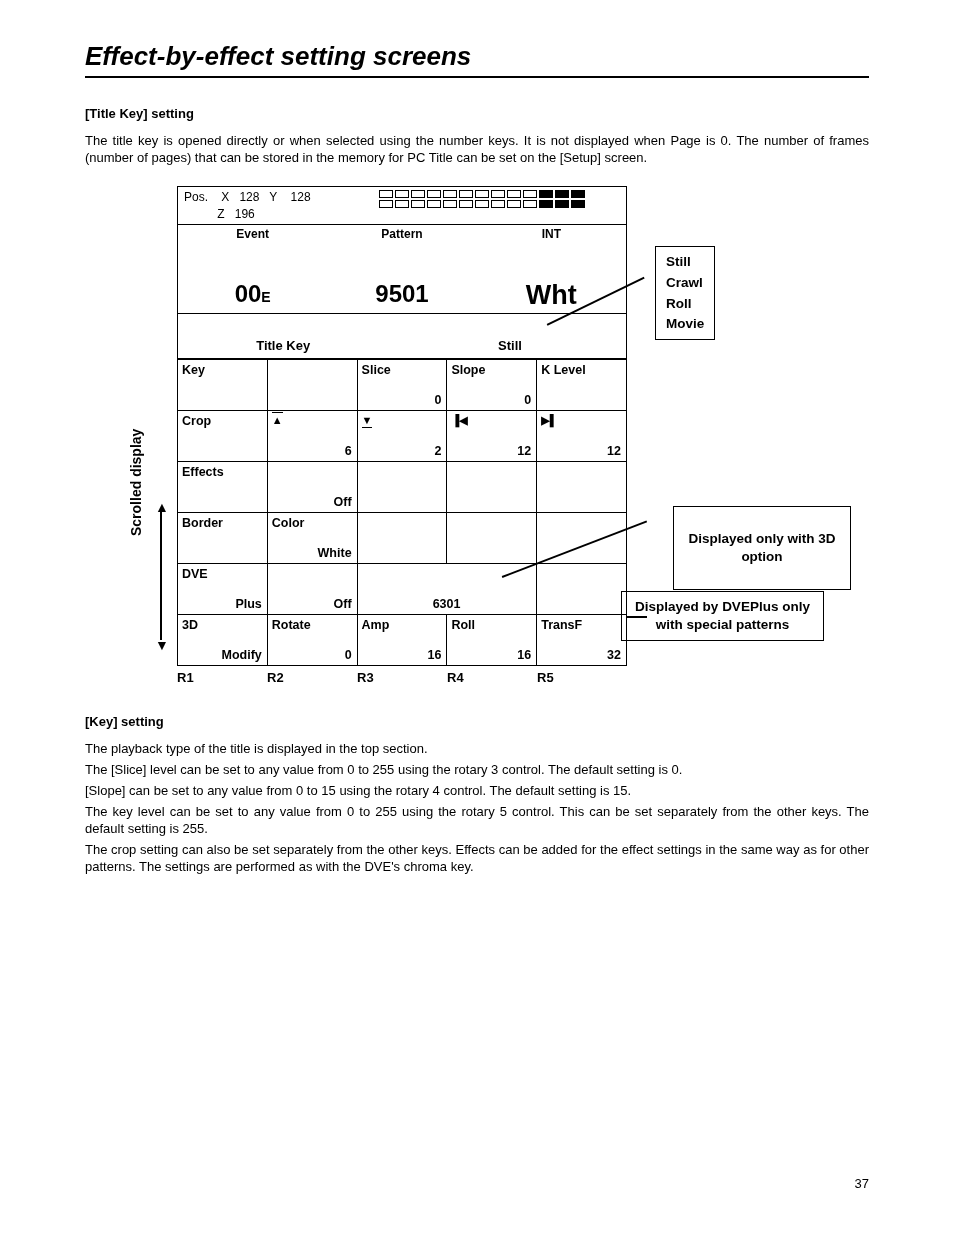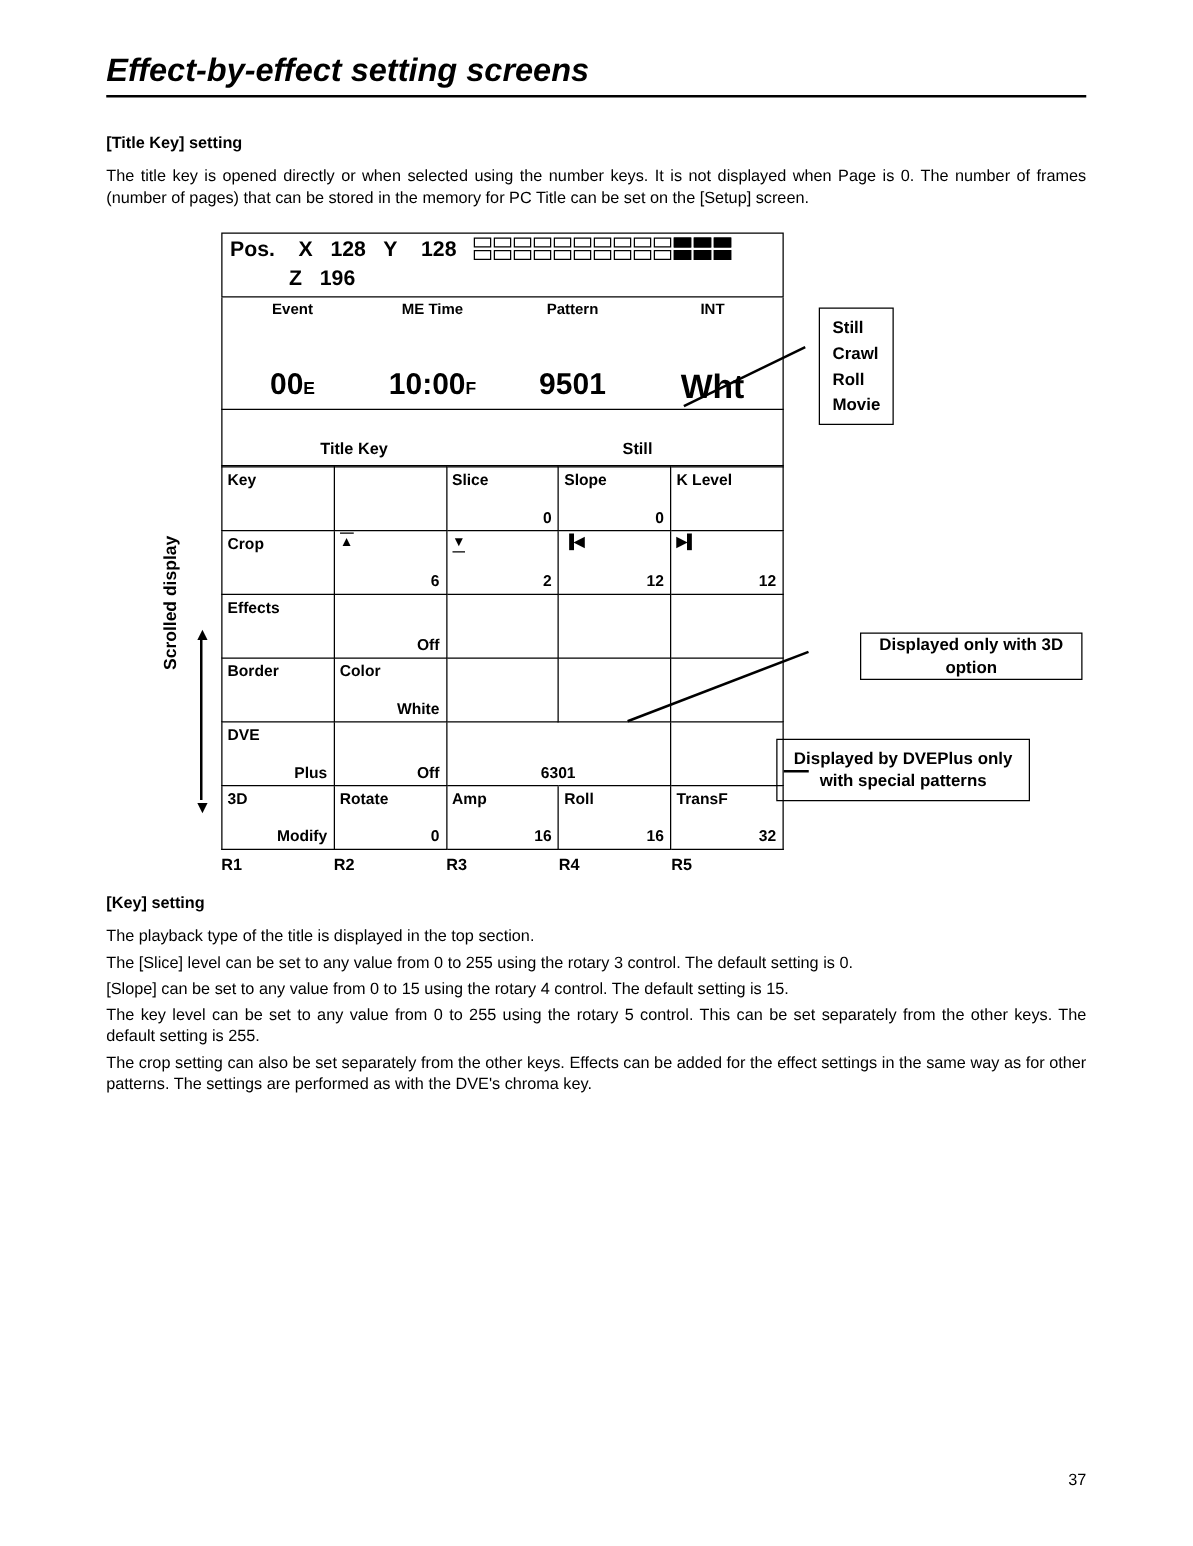--- a/index.html
+++ b/index.html
@@ -66,22 +66,22 @@
   }
   .panel {
     position: absolute;
     left: 80px;
     top: 0;
     width: 450px;
   }
   .top-row {
     border: 1.5px solid #000;
     display: flex;
-    font-weight: bold;
-    font-size: 17px;
+    font-weight: normal;
+    font-size: 12px;
     padding: 2px 6px;
     align-items: flex-start;
   }
   .top-left { width: 195px; line-height:1.35; }
   .top-right { flex:1; padding-top:1px; }
   .small-rects { display:flex; gap:2px; margin-bottom:2px;}
   .sr { width:12px; height:6px; border:1px solid #000; }
   .sr.f { background:#000; }
   .event-row {
     border-left:1.5px solid #000;
@@ -139,23 +139,23 @@
     position: absolute;
     left: 558px; top: 60px;
     border: 1.5px solid #000;
     padding: 6px 10px;
     font-weight: bold;
     font-size: 13.5px;
     line-height:1.3;
   }
   .box2 {
     position: absolute;
-    left: 591px; top: 320px;
-    border: 1.5px solid #000;
-    padding: 0 8px;
+    left: 576px; top: 320px;
+    border: 1.5px solid #000;
+    padding: 23px 8px;
     font-weight: bold;
     font-size: 13.5px;
     width: 160px;
     text-align:center;
   }
   .box3 {
     position: absolute;
     left: 524px; top: 405px;
     border: 1.5px solid #000;
     padding: 6px 8px;
@@ -229,24 +229,20 @@
         </div>
       </div>
     </div>
 
     <div class="event-row">
       <div>
         <div class="ev-top">Event</div>
         <div class="ev-bot"><span>00</span><span class="suf">E</span></div>
       </div>
       <div>
-        <div class="ev-top">ME Time</div>
-        <div class="ev-bot"><span>10:00</span><span class="suf">F</span></div>
-      </div>
-      <div>
         <div class="ev-top">Pattern</div>
         <div class="ev-bot">9501</div>
       </div>
       <div>
         <div class="ev-top">INT</div>
         <div class="ev-bot" style="font-size:27px;">Wht</div>
       </div>
     </div>
 
     <div class="title-row">

